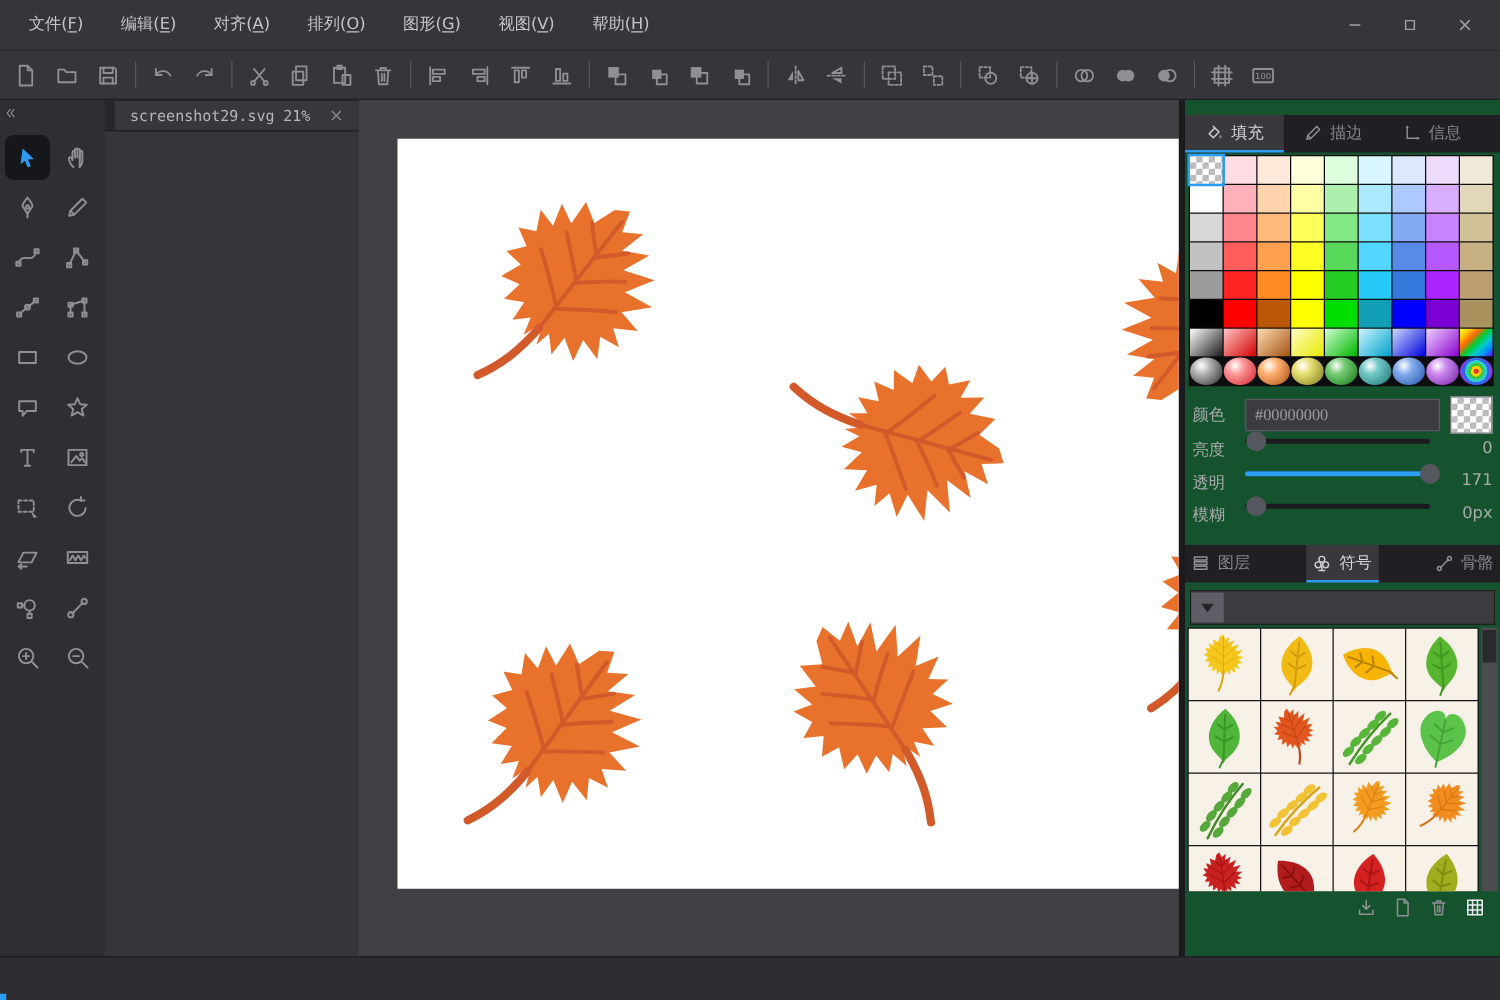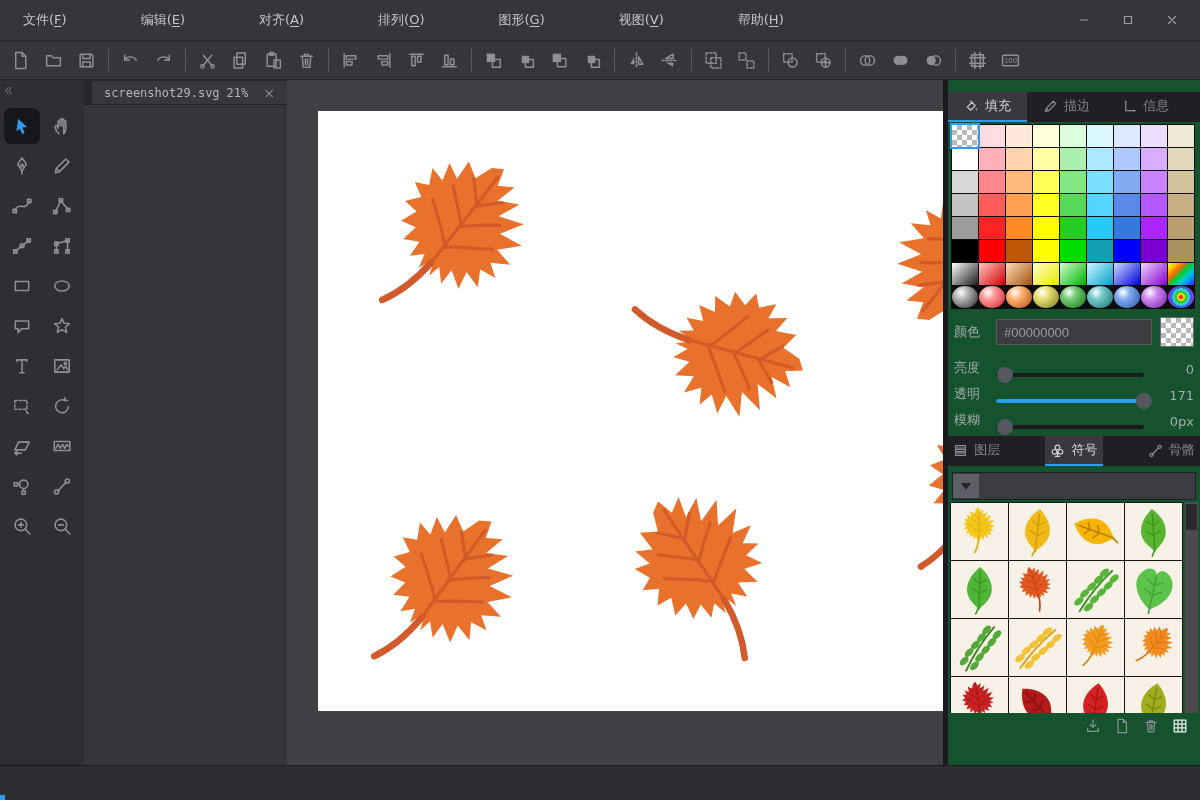--- a/index.html
+++ b/index.html
@@ -6,21 +6,21 @@
   body{width:1200px;height:800px;overflow:hidden;background:#2a2a2e;
        font-family:"DejaVu Sans","Liberation Sans",sans-serif;}
   .window{width:1200px;height:800px;display:flex;flex-direction:column;background:#35353a;}
 
   
   .ic{fill:none;stroke:#8f8f94;stroke-width:1.4;stroke-linecap:round;stroke-linejoin:round;display:block;}
 
   
   .menubar{height:40px;flex:0 0 40px;background:#35353a;display:flex;align-items:center;
            justify-content:space-between;border-bottom:1px solid #2a2a2d;}
-  .menu-items{display:flex;padding-left:8px;gap:44px;}
+  .menu-items{display:flex;padding-left:8px;}
   .menu-item{color:#c6c6ca;font-size:13px;padding:0 15px;line-height:40px;cursor:default;}
   .menu-item u{text-underline-offset:2px;}
   .win-controls{display:flex;gap:16px;padding-right:14px;}
   .wbtn{width:28px;height:28px;display:flex;align-items:center;justify-content:center;}
   .wbtn .ic{width:14px;height:14px;stroke:#a0a0a4;stroke-width:1.5;}
 
   
   .toolbar{height:38px;flex:0 0 38px;background:#35353a;display:flex;align-items:center;
            padding-left:4px;border-bottom:1px solid #1f1f22;}
   .tb-btn{width:33px;height:28px;display:flex;align-items:center;justify-content:center;}
@@ -68,25 +68,25 @@
   .swatch.selected{outline:2px solid #2b9df4;outline-offset:0;z-index:2;}
   .swatch.ball{border-radius:50%;}
   .checker{background-image:
       linear-gradient(45deg,#b9b9b9 25%,transparent 25%,transparent 75%,#b9b9b9 75%),
       linear-gradient(45deg,#b9b9b9 25%,#ffffff 25%,#ffffff 75%,#b9b9b9 75%);
       background-size:10px 10px;background-position:0 0,5px 5px;background-color:#fff;}
 
   .color-row{display:flex;align-items:center;margin:8px 6px 2px;gap:8px;height:30px;}
   .plabel{color:#aaaaae;font-size:13px;width:34px;flex:0 0 34px;}
   .color-input{flex:1;height:24px;background:#3b3b40;border:1px solid #5a5a60;color:#9a9aa0;
-               font-size:13px;padding:0 7px;font-family:Liberation Sans, sans-serif;min-width:0;}
+               font-size:13px;padding:0 7px;font-family:Liberation Serif, serif;min-width:0;}
   .color-chip{width:34px;height:30px;flex:0 0 34px;border:1px solid #6a6a70;box-sizing:border-box;}
 
   .sliders{margin:2px 6px 0;}
-  .srow{display:flex;align-items:flex-end;height:26px;}
+  .srow{display:flex;align-items:flex-start;height:26px;}
   .slabel{color:#aaaaae;font-size:13px;width:40px;flex:0 0 40px;}
   .strack{position:relative;flex:1;height:4px;background:#1b1b1e;border-radius:2px;margin:0 10px 0 2px;}
   .sfill{position:absolute;left:0;top:0;height:100%;background:#2b9df4;border-radius:2px;}
   .sthumb{position:absolute;top:50%;width:16px;height:16px;background:#55575e;border-radius:50%;
           transform:translate(-50%,-50%);}
   .svalue{color:#aaaaae;font-size:13px;width:40px;flex:0 0 40px;text-align:right;white-space:nowrap;}
 
   .ptabs2{margin-top:7px;gap:40px;}
   .dropdown{height:26px;flex:0 0 26px;margin:6px 4px 2px;background:#3b3b40;border:1px solid #1f1f22;
             display:flex;align-items:center;}

